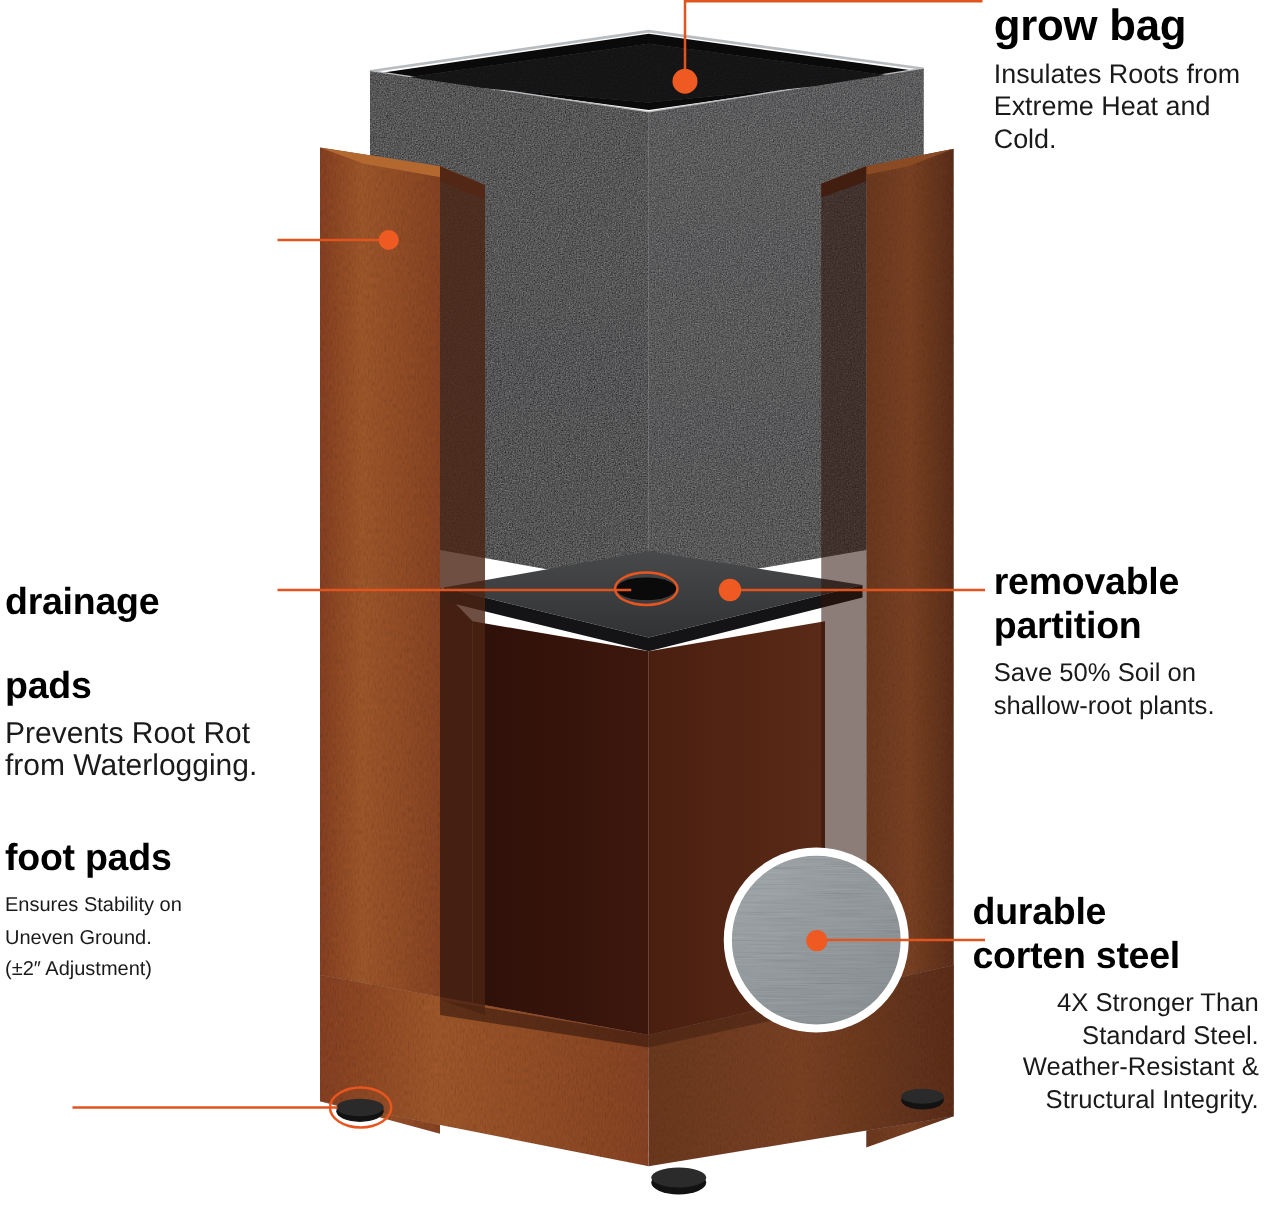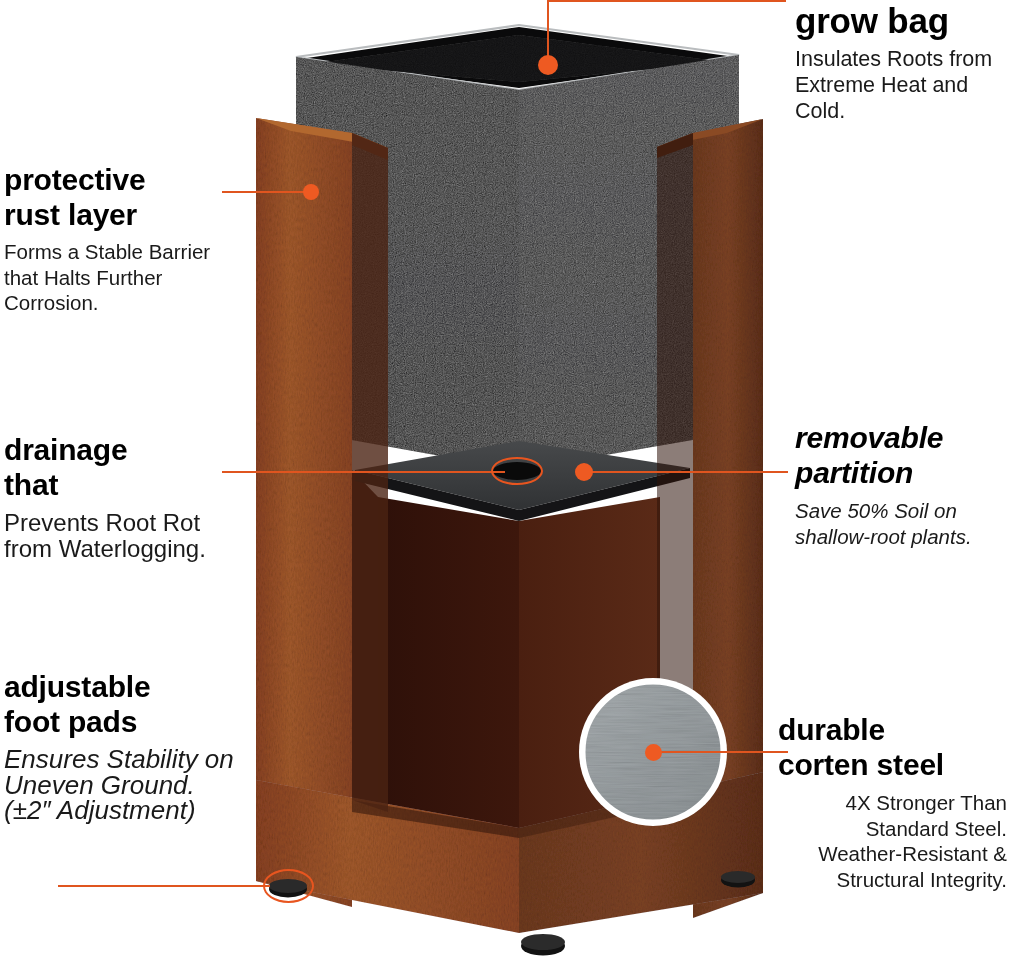--- a/index.html
+++ b/index.html
@@ -40,30 +40,30 @@
   #callout-grow-bag .title { font-size: 35px; line-height: 41px; }
   #callout-grow-bag .body  { font-size: 21.5px; line-height: 26px; margin-top: 5px; }
 
   
   #callout-rust { left: 4px; top: 162px; width: 212px; }
   #callout-rust .title { font-size: 30px; line-height: 35px; }
   #callout-rust .body  { font-size: 20.5px; line-height: 25.5px; margin-top: 7px; }
 
   
   #callout-drainage { left: 4px; top: 432px; width: 215px; }
-  #callout-drainage .title { font-size: 30px; line-height: 35px; }
+  #callout-drainage .title { font-size: 30px; line-height: 35px; margin-top: 32px; }
   #callout-drainage .body  { font-size: 24px; line-height: 25.5px; margin-top: 8px; }
 
   
   #callout-footpads { left: 4px; top: 669px; width: 218px; }
   #callout-footpads .title { font-size: 30px; line-height: 35px; }
-  #callout-footpads .body  { font-size: 26px; line-height: 25.5px; margin-top: 8px; font-style: italic; }
-
-  
-  #callout-partition { left: 795px; top: 420px; width: 225px; font-style: italic; }
+  #callout-footpads .body  { font-size: 16px; line-height: 25.5px; margin-top: 8px; }
+
+  
+  #callout-partition { left: 795px; top: 448px; width: 225px; }
   #callout-partition .title { font-size: 30px; line-height: 35px; }
   #callout-partition .body  { font-size: 20.5px; line-height: 25.5px; margin-top: 8px; }
 
   
   #callout-corten { left: 778px; top: 712px; width: 229px; }
   #callout-corten .title { font-size: 30px; line-height: 35px; }
   #callout-corten .body  { font-size: 20.5px; line-height: 25.5px; margin-top: 8px; text-align: right; }
 
   .nowrap { white-space: nowrap; }
 
@@ -259,34 +259,28 @@
   <div class="ring" style="left:263px; top:869px; width:51px; height:34px;"></div>
 
   <div class="leader leader-h" style="left:660px; top:751px; width:128px;"></div>
   <div class="dot" style="left:645px; top:744px; width:17px; height:17px;"></div>
 
   <div class="callout c-right" id="callout-grow-bag">
     <div class="title">grow bag</div>
     <div class="body">Insulates Roots from Extreme  Heat  and Cold.</div>
   </div>
 
-  <div class="callout c-left" id="callout-rust">
-    <div class="title">protective</div>
-    <div class="title">rust layer</div>
-    <div class="body">Forms  a  Stable Barrier  that Halts Further Corrosion.</div>
-  </div>
 
   <div class="callout c-left" id="callout-drainage">
     <div class="title">drainage</div>
-    <div class="title">that</div>
+    <div class="title">pads</div>
     <div class="body">Prevents Root Rot from Waterlogging.</div>
   </div>
 
   <div class="callout c-left" id="callout-footpads">
-    <div class="title">adjustable</div>
     <div class="title">foot pads</div>
     <div class="body">
       <div class="nowrap">Ensures Stability on</div>
       <div class="nowrap">Uneven Ground.</div>
       <div class="nowrap">(±2″ Adjustment)</div>
     </div>
   </div>
 
   <div class="callout c-right" id="callout-partition">
     <div class="title">removable</div>

